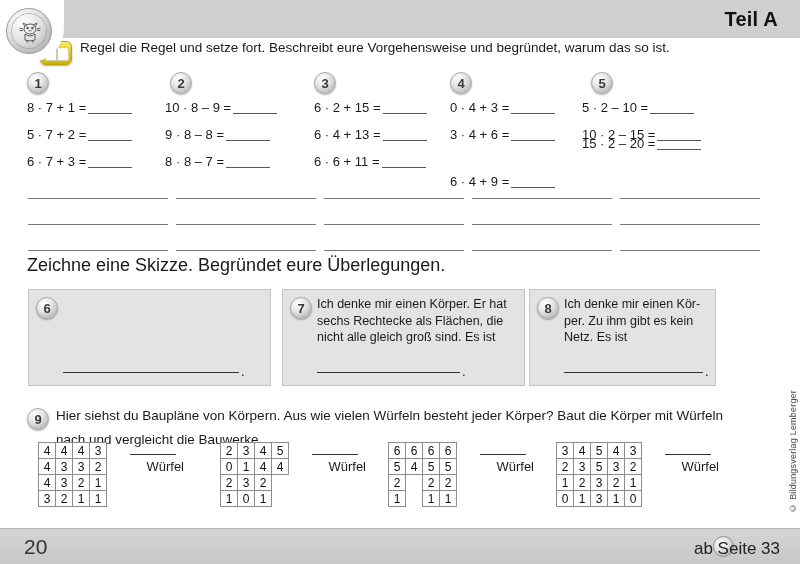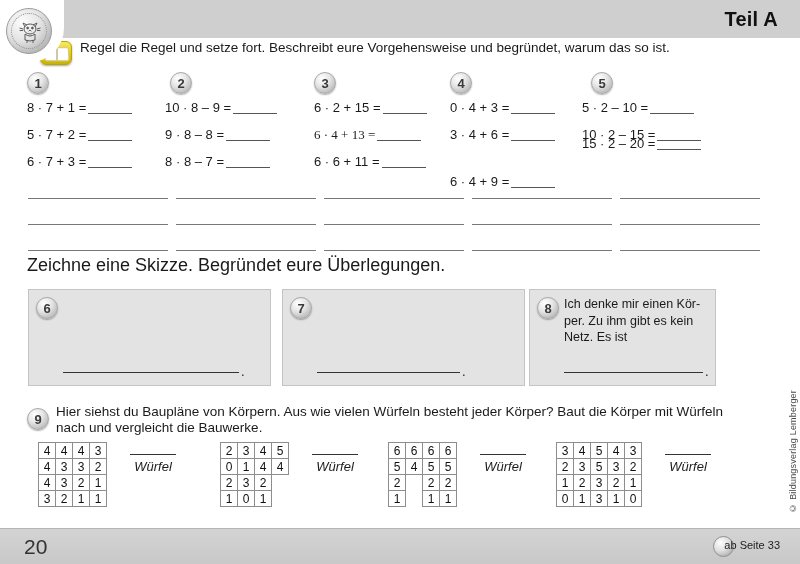--- a/index.html
+++ b/index.html
@@ -118,35 +118,35 @@
     border-bottom: 1px solid #333; height: 0;
   }
   .kbox .kdot {
     position: absolute; bottom: 6px; font-size: 13px;
   }
 
   
   .t9-badge { position: absolute; left: 27px; top: 408px; }
   .t9-text {
     position: absolute; left: 56px; top: 404px; width: 700px;
-    font-size: 13.5px; line-height: 16px;
+    font-size: 13.5px; line-height: 24px;
   }
 
   .grid-group { position: absolute; top: 442px; }
   table.bgrid { border-collapse: collapse; }
   table.bgrid td {
     width: 17px; height: 16px;
     border: 1px solid #8d8d8d;
     text-align: center; vertical-align: middle;
     font-size: 12px; font-family: "Liberation Sans", sans-serif;
     color: #111; background: #fff;
     padding: 0;
   }
   table.bgrid td.empty { border: none; background: transparent; }
-  .wbox { position: absolute; top: 12px; text-align: center; width: 62px; font-style: italic; }
+  .wbox { position: absolute; top: 12px; text-align: right; width: 62px; }
   .wbox .wline { border-bottom: 1px solid #333; height: 0; width: 46px; margin: 0 auto 4px; }
   .wbox .wlabel { font-size: 13px; }
 
   
   .copyright {
     position: absolute; right: 2px; top: 390px;
     font-size: 9px; color: #4a4a4a;
     writing-mode: vertical-rl;
     transform: rotate(180deg);
     letter-spacing: .2px;
@@ -157,21 +157,21 @@
     position: absolute; left: 0; bottom: 0; width: 800px; height: 36px;
     background: linear-gradient(180deg, #d4d4d4 0%, #c8c8c8 100%);
     border-top: 1px solid #b4b4b4;
   }
   .page-num {
     position: absolute; left: 24px; top: 6px;
     font-size: 21px; color: #333;
   }
   .footer-right {
     position: absolute; right: 20px; top: 10px;
-    font-size: 11px; color: #222;
+    font-size: 17px; color: #222;
   }
   .footer-coin {
     position: absolute; right: 66px; top: 7px;
     width: 21px; height: 21px; border-radius: 50%;
     background: radial-gradient(circle at 35% 30%, #fdfdfd 0%, #e0e0e0 45%, #b5b5b5 78%, #979797 100%);
     border: 1px solid #8f8f8f;
   }
 </style>
 </head>
 <body>
@@ -230,21 +230,21 @@
     <div class="task-eq" style="top:82px;left:-5px;width:105px;">
       <span>8 · 8 – 7 =</span><span class="eq-line"></span>
     </div>
   </div>
 
   <div class="task-col" style="left:314px;width:150px;">
     <span class="badge">3</span>
     <div class="task-eq" style="top:28px;left:0;width:100px;">
       <span>6 · 2 + 15 =</span><span class="eq-line"></span>
     </div>
-    <div class="task-eq" style="top:55px;left:0;width:100px;font-family:Liberation Serif, serif;">
+    <div class="task-eq" style="top:55px;left:0;width:100px;">
       <span>6 · 4 + 13 =</span><span class="eq-line"></span>
     </div>
     <div class="task-eq" style="top:82px;left:0;width:100px;">
       <span>6 · 6 + 11 =</span><span class="eq-line"></span>
     </div>
   </div>
 
   <div class="task-col" style="left:450px;width:150px;">
     <span class="badge">4</span>
     <div class="task-eq" style="top:28px;left:0;width:96px;">
@@ -296,20 +296,21 @@
 <div class="skizze">Zeichne eine Skizze. Begründet eure Überlegungen.</div>
 
 <div class="kbox" style="left:28px; width:243px;">
   <span class="badge">6</span>
   <div class="kline" style="width:176px;"></div>
   <div class="kdot" style="left:212px;">.</div>
 </div>
 
 <div class="kbox" style="left:282px; width:243px;">
   <span class="badge">7</span>
+  <div class="ktext">Ich denke mir einen Körper. Er hat sechs Rechtecke als Flächen, die nicht alle gleich groß sind. Es ist</div>
   <div class="kline" style="width:143px;"></div>
   <div class="kdot" style="left:179px;">.</div>
 </div>
 
 <div class="kbox" style="left:529px; width:187px;">
   <span class="badge">8</span>
   <div class="ktext">Ich denke mir einen Kör-per. Zu ihm gibt es kein Netz. Es ist</div>
   <div class="kline" style="width:139px;"></div>
   <div class="kdot" style="left:175px;">.</div>
 </div>

